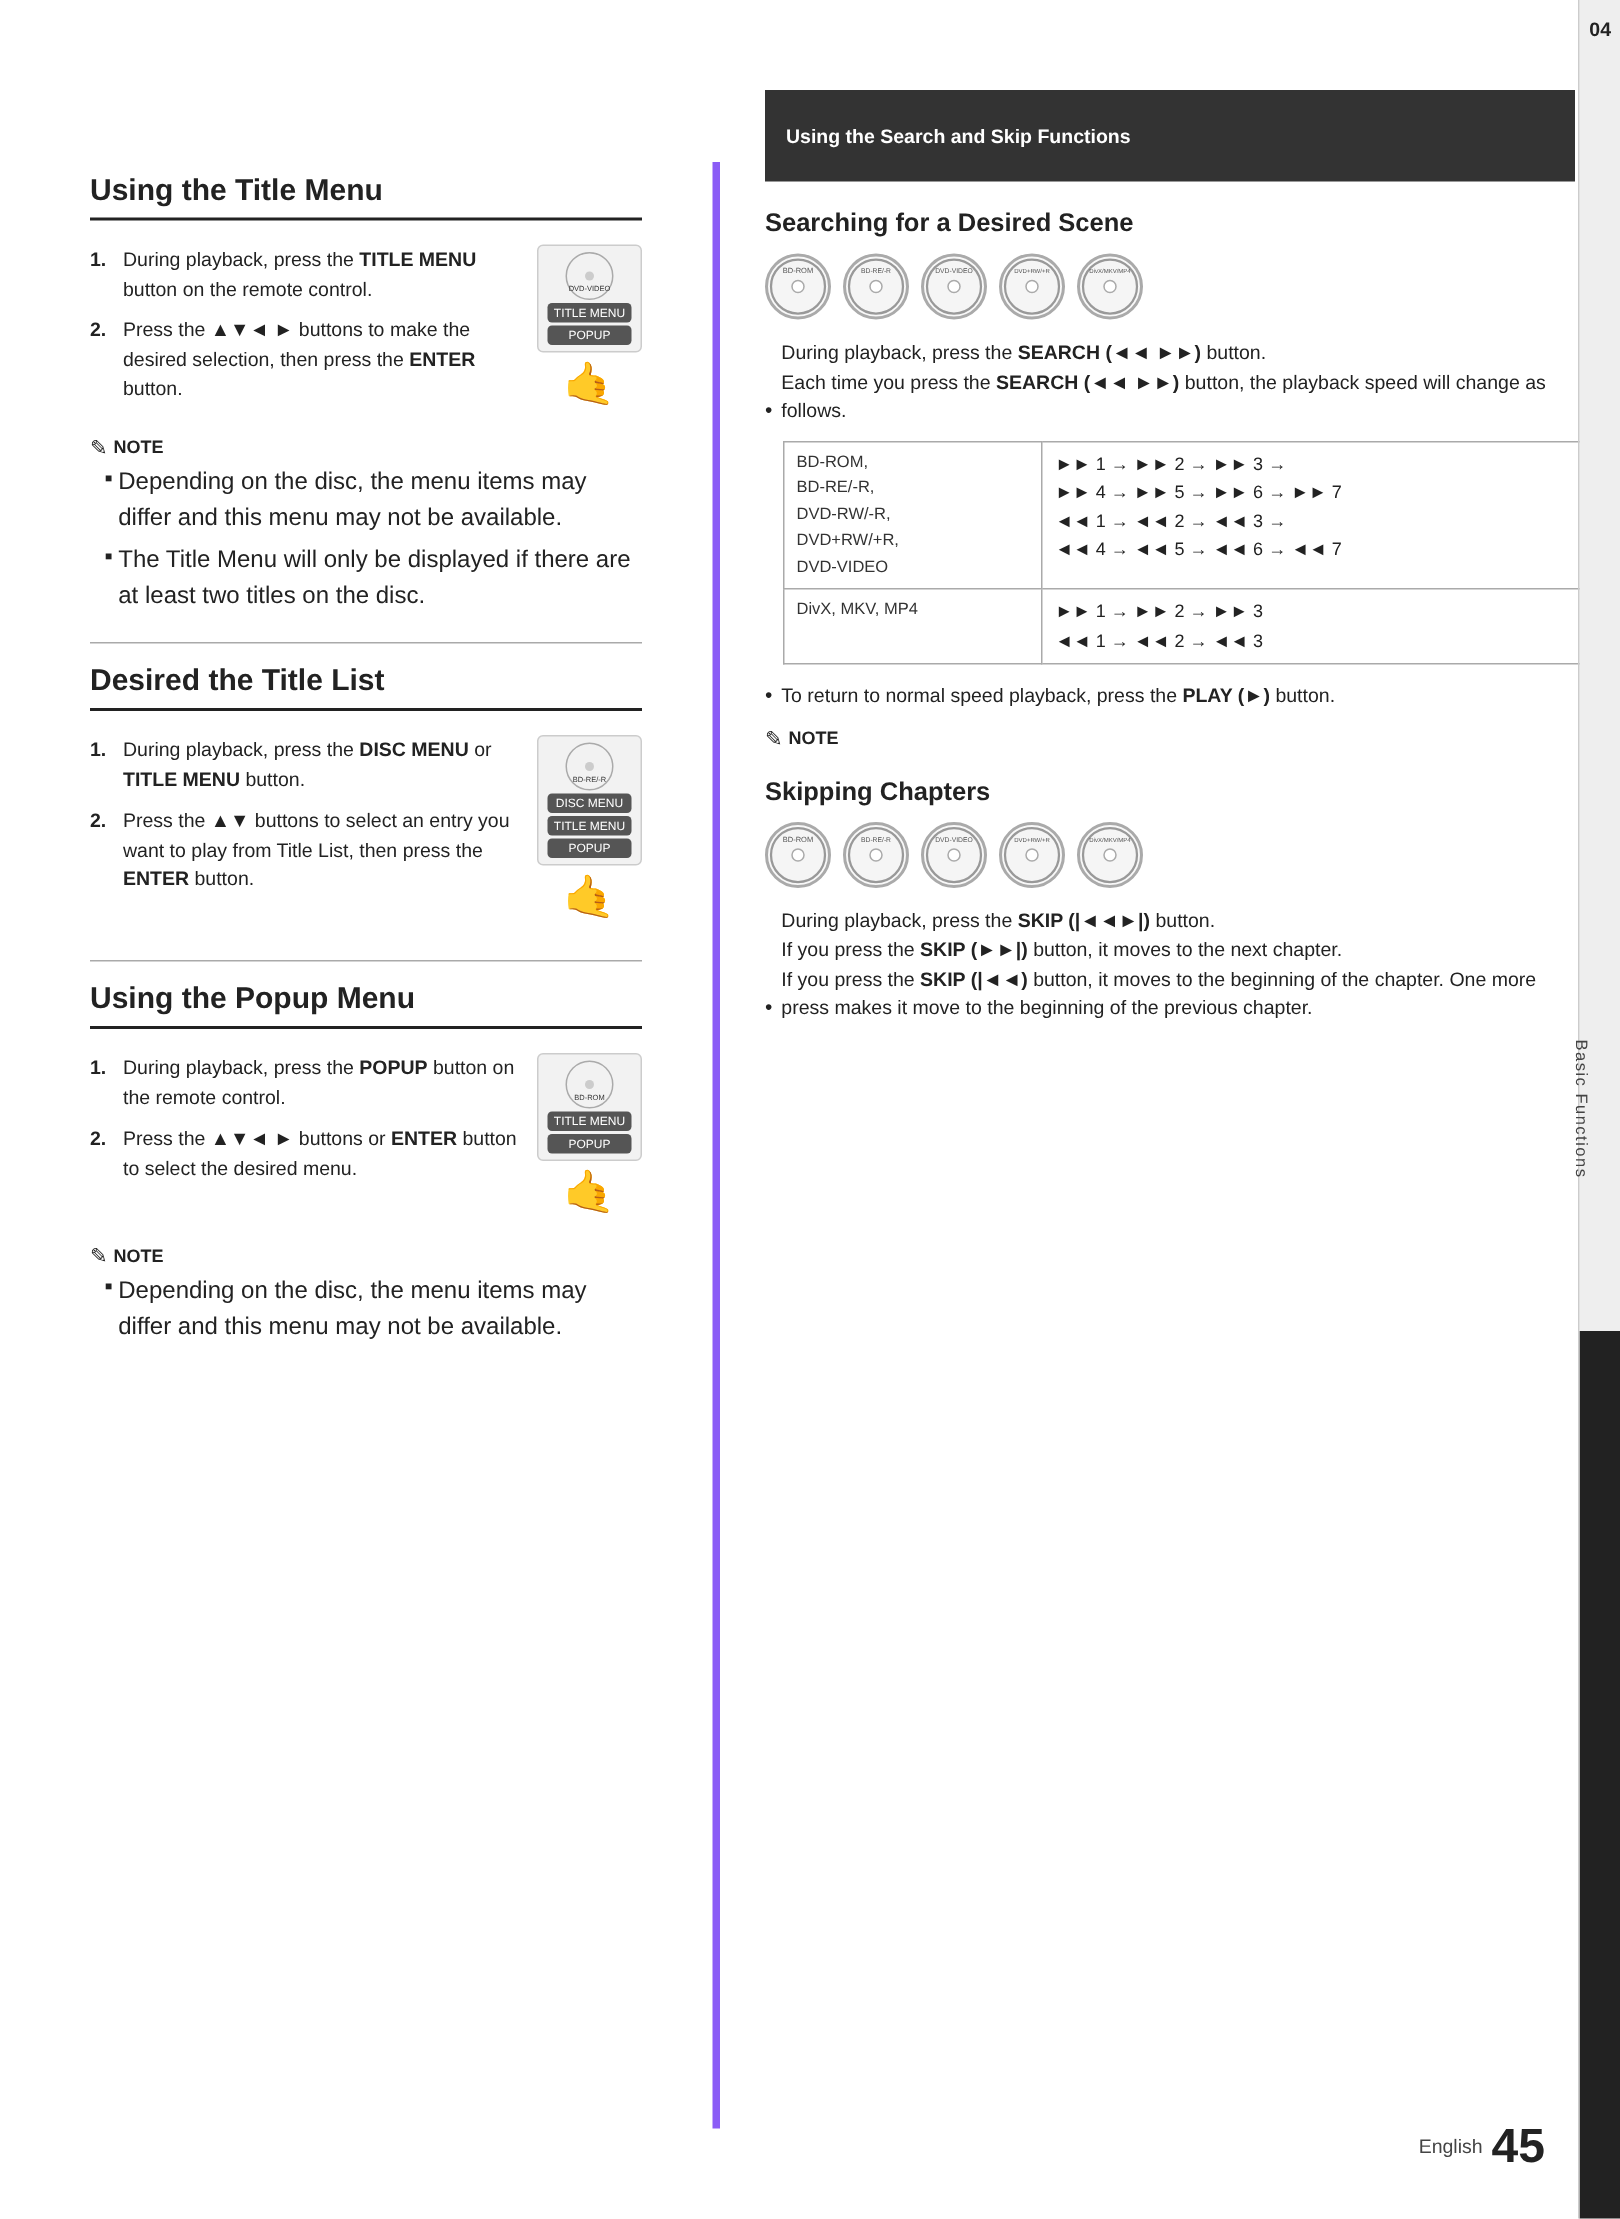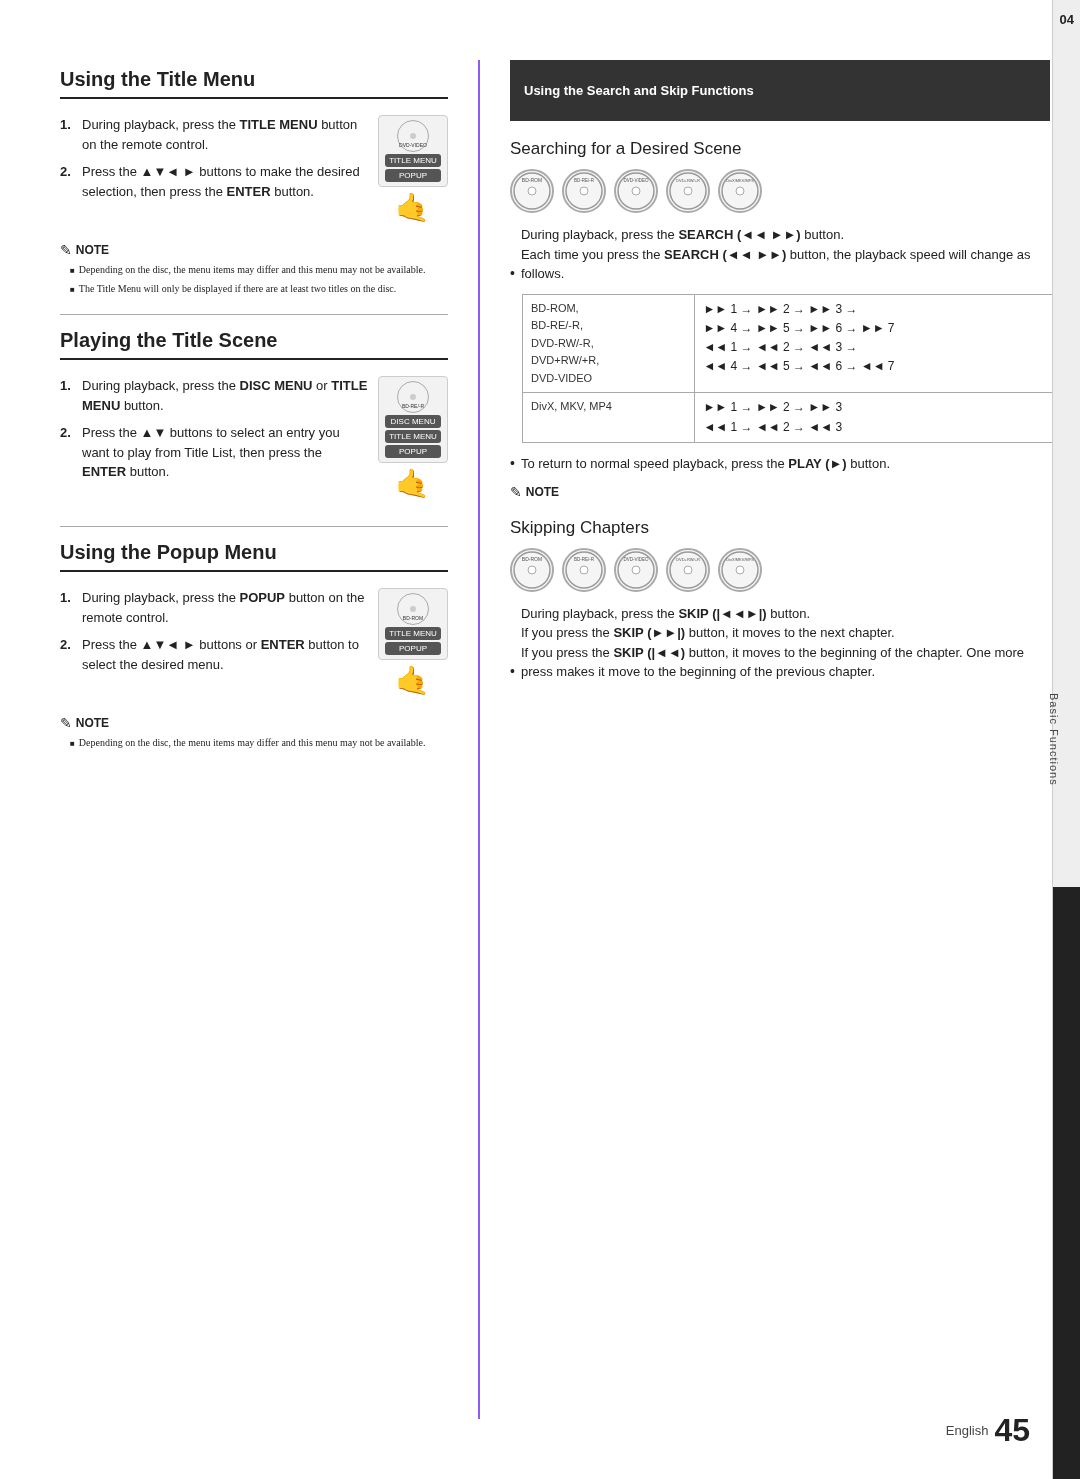--- a/index.html
+++ b/index.html
@@ -21,22 +21,23 @@
       position: relative;
     }
     .main-content {
       display: flex;
       flex-direction: row;
       flex: 1;
       padding: 20px 30px 20px 60px;
     }
     .left-col {
       flex: 0 0 420px;
-      padding-right: 30px;
-      border-right: 2px solid #8b5cf6;
+      padding-right: 47px;
+      border-right: 5px solid #8b5cf6;
+      margin-top: 48px;
     }
     .right-col {
       flex: 1;
       padding-left: 30px;
     }
     .page-num-area {
       position: absolute;
       bottom: 30px;
       right: 50px;
       font-size: 13px;
@@ -53,21 +54,21 @@
     h2.section-title {
       font-size: 20px;
       font-weight: bold;
       border-bottom: 2px solid #222;
       padding-bottom: 6px;
       margin-bottom: 16px;
       margin-top: 8px;
     }
     h3.sub-section-title {
       font-size: 17px;
-      font-weight: normal;
+      font-weight: bold;
       margin-bottom: 10px;
       margin-top: 18px;
     }
     .step-list {
       list-style: none;
       padding: 0;
       margin-bottom: 10px;
     }
     .step-list li {
       margin-bottom: 8px;
@@ -91,27 +92,26 @@
       margin-bottom: 4px;
     }
     .note-icon {
       font-size: 14px;
     }
     .note-items {
       list-style: none;
       padding-left: 10px;
     }
     .note-items li {
-      font-size: 10px;
+      font-size: 16px;
       line-height: 1.5;
       display: flex;
       align-items: flex-start;
       gap: 4px;
       margin-bottom: 4px;
-      font-family: Liberation Serif, serif;
     }
     .note-items li::before {
       content: '■';
       font-size: 8px;
       margin-top: 3px;
       flex-shrink: 0;
     }
     .section-divider {
       border: none;
       border-top: 1px solid #aaa;
@@ -277,21 +277,21 @@
           <ul class="note-items">
             <li>Depending on the disc, the menu items may differ and this menu may not be available.</li>
             <li>The Title Menu will only be displayed if there are at least two titles on the disc.</li>
           </ul>
         </div>
       </div>
 
       <hr class="section-divider">
 
       <div>
-        <h2 class="section-title">Playing the Title Scene</h2>
+        <h2 class="section-title">Desired the Title List</h2>
 
         <div class="clearfix">
           <div class="remote-illustration">
             <div class="remote-box">
               <div style="width:32px;height:32px;border-radius:50%;border:1px solid #aaa;margin:0 auto 2px auto;display:flex;align-items:center;justify-content:center;font-size:5px;position:relative;">
                 <div style="width:6px;height:6px;border-radius:50%;background:#ccc;position:absolute;"></div>
                 <span style="position:absolute;bottom:3px;font-size:5px;">BD-RE/-R</span>
               </div>
               <div class="remote-box-dark">DISC MENU</div>
               <div class="remote-box-dark" style="margin-top:2px;">TITLE MENU</div>

